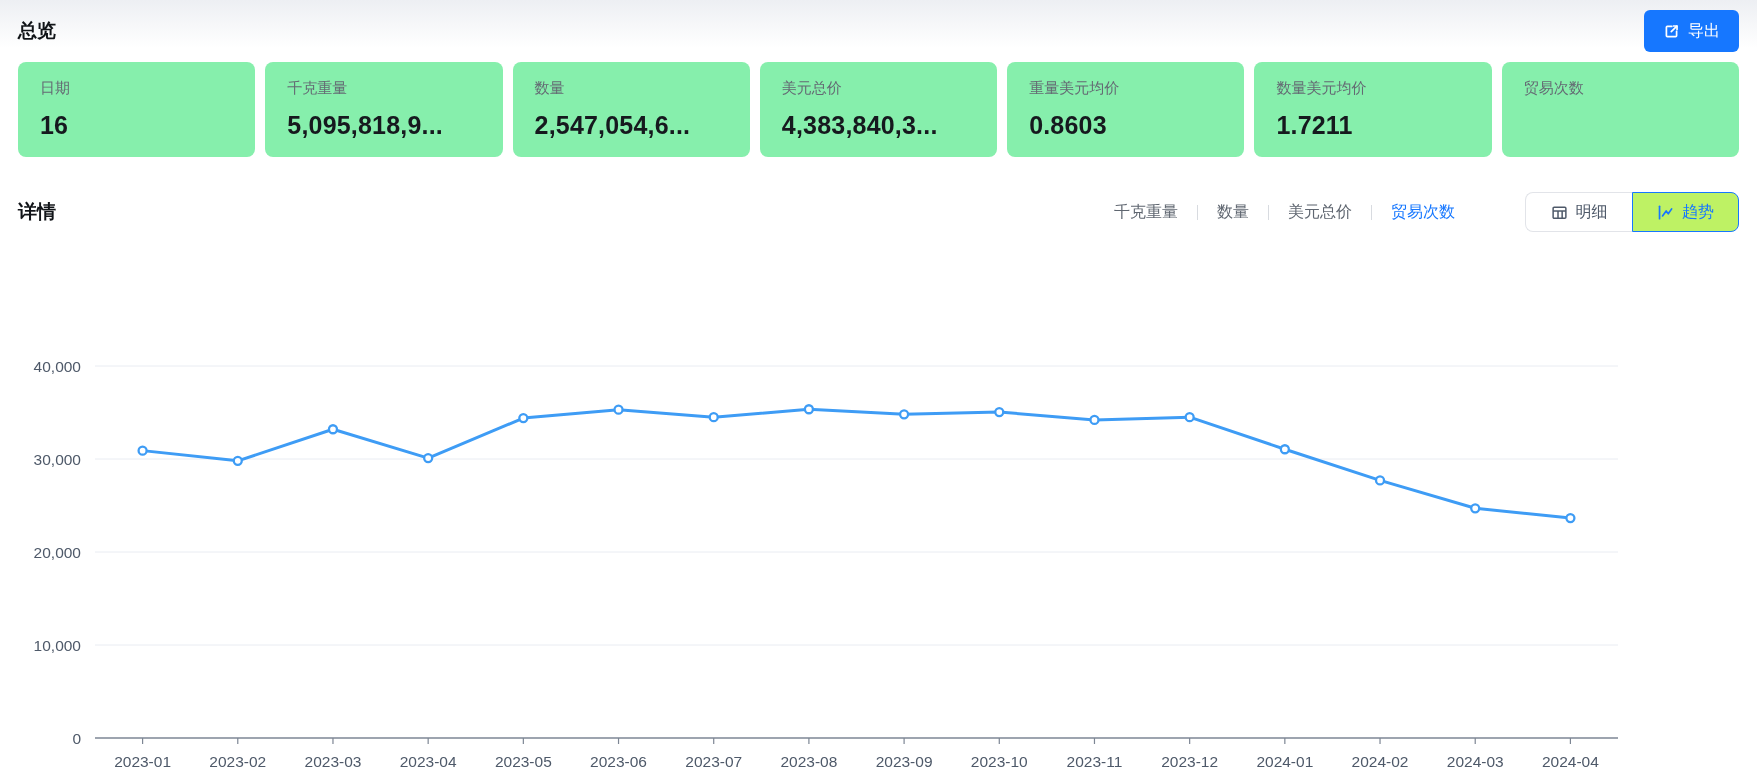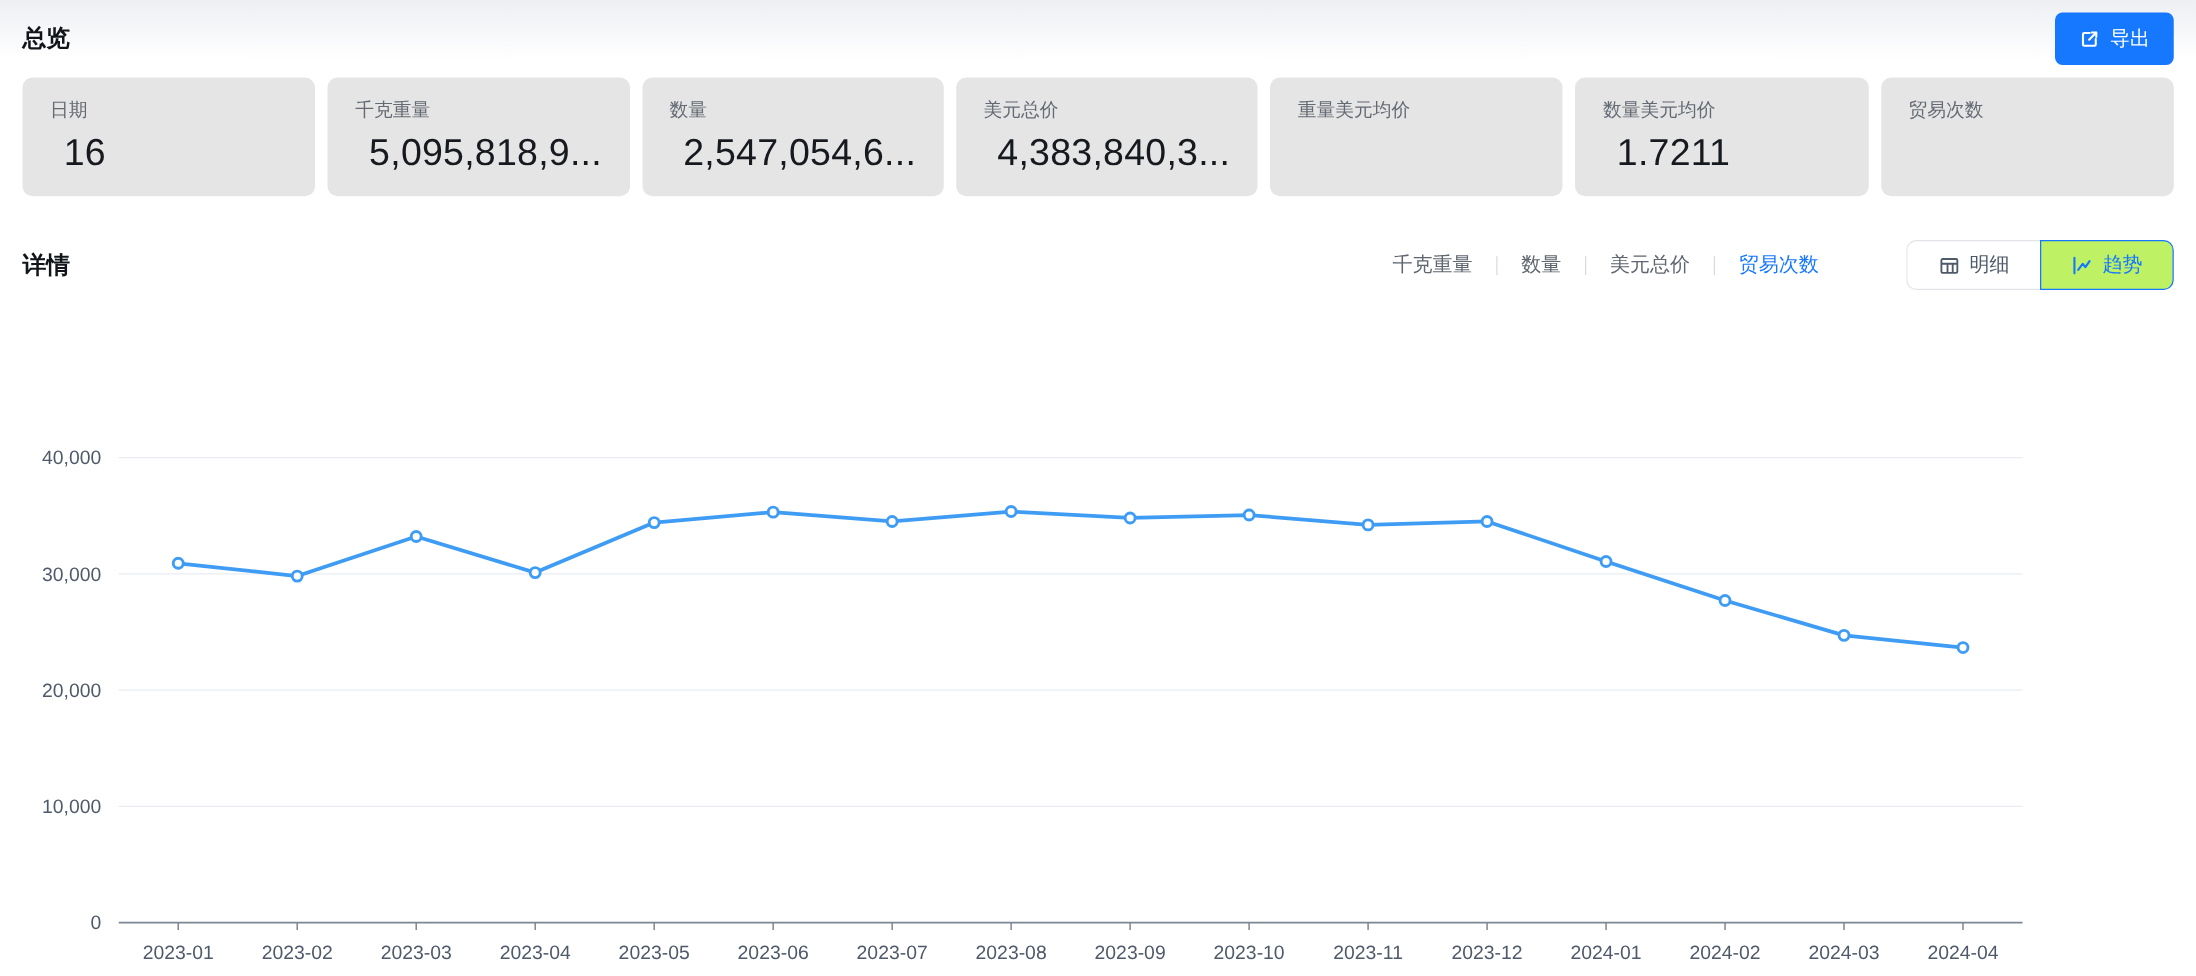--- a/index.html
+++ b/index.html
@@ -19,25 +19,25 @@
     display:flex; align-items:center; gap:8px;
     background:#1677ff; color:#fff; border:none; border-radius:6px;
     height:42px; padding:0 19px; font-size:16px; cursor:pointer;
     font-family:inherit;
   }
   .export-btn svg { display:block; }
 
   
   .cards-row { display:flex; gap:10px; height:95px; }
   .card {
-    flex:1 1 0; background:#e5e5e5; border-radius:8px;
+    flex:1 1 0; background:#86efac; border-radius:8px;
     padding:17px 22px; display:flex; flex-direction:column; justify-content:space-between;
   }
   .card-label { font-size:15px; color:#646a73; }
-  .card-value { font-size:30px; font-weight:400; color:#16191e; letter-spacing:.2px; white-space:nowrap; overflow:hidden;margin-left:11px; }
+  .card-value { font-size:25px; font-weight:700; color:#16191e; letter-spacing:.2px; white-space:nowrap; overflow:hidden; }
 
   
   .details-row { margin-top:34px; height:42px; display:flex; align-items:center; justify-content:space-between; }
   .details-right { display:flex; align-items:center; }
   .metric-links { display:flex; align-items:center; margin-right:22px; }
   .metric-link { font-size:16px; color:#5f6670; cursor:pointer; padding:0 2px; }
   .metric-link.active { color:#1677ff; }
   .metric-sep { width:1px; height:15px; background:#d8dbe0; margin:0 17px; }
   .view-toggle { display:flex; }
   .toggle-btn {
@@ -148,20 +148,21 @@
     <div class="card">
       <div class="card-label">数量</div>
       <div class="card-value">2,547,054,6...</div>
     </div>
     <div class="card">
       <div class="card-label">美元总价</div>
       <div class="card-value">4,383,840,3...</div>
     </div>
     <div class="card">
       <div class="card-label">重量美元均价</div>
+      <div class="card-value">0.8603</div>
     </div>
     <div class="card">
       <div class="card-label">数量美元均价</div>
       <div class="card-value">1.7211</div>
     </div>
     <div class="card">
       <div class="card-label">贸易次数</div>
     </div>
   </div>
 

